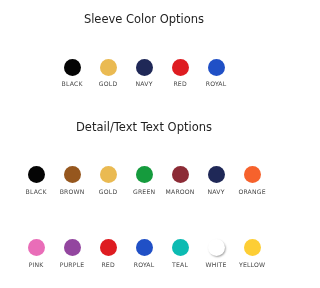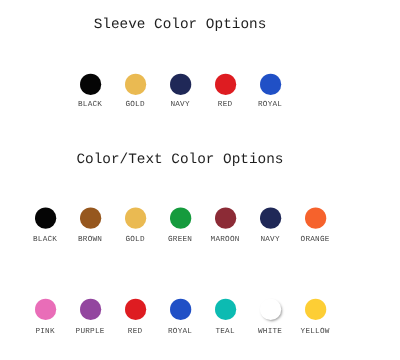--- a/index.html
+++ b/index.html
@@ -18,21 +18,20 @@
   }
   body {
     font-family: "DejaVu Sans", sans-serif;
     -webkit-font-smoothing: antialiased;
   }
   .page {
     position: relative;
     width: 288px;
     height: 288px;
     background: var(--bg);
-    font-family: Liberation Mono, monospace;
   }
 
   .section-title {
     position: absolute;
     left: 0;
     right: 0;
     text-align: center;
     color: var(--title-color);
     font-size: 11.5px;
     letter-spacing: 0;
@@ -103,21 +102,21 @@
       <div class="swatch">
         <div class="dot" style="background-color: rgb(222, 28, 33);"></div>
         <div class="swatch-label">RED</div>
       </div>
       <div class="swatch">
         <div class="dot" style="background-color: rgb(32, 80, 198);"></div>
         <div class="swatch-label">ROYAL</div>
       </div>
     </div>
 
-  <div class="section-title" id="title-2">Color/Text Color Options</div>
+  <div class="section-title" id="title-2">Detail/Text Text Options</div>
 
   <div class="swatch-row" id="row-2">
       <div class="swatch">
         <div class="dot" style="background-color: rgb(5, 5, 5);"></div>
         <div class="swatch-label">BLACK</div>
       </div>
       <div class="swatch">
         <div class="dot" style="background-color: rgb(150, 87, 30);"></div>
         <div class="swatch-label">BROWN</div>
       </div>

